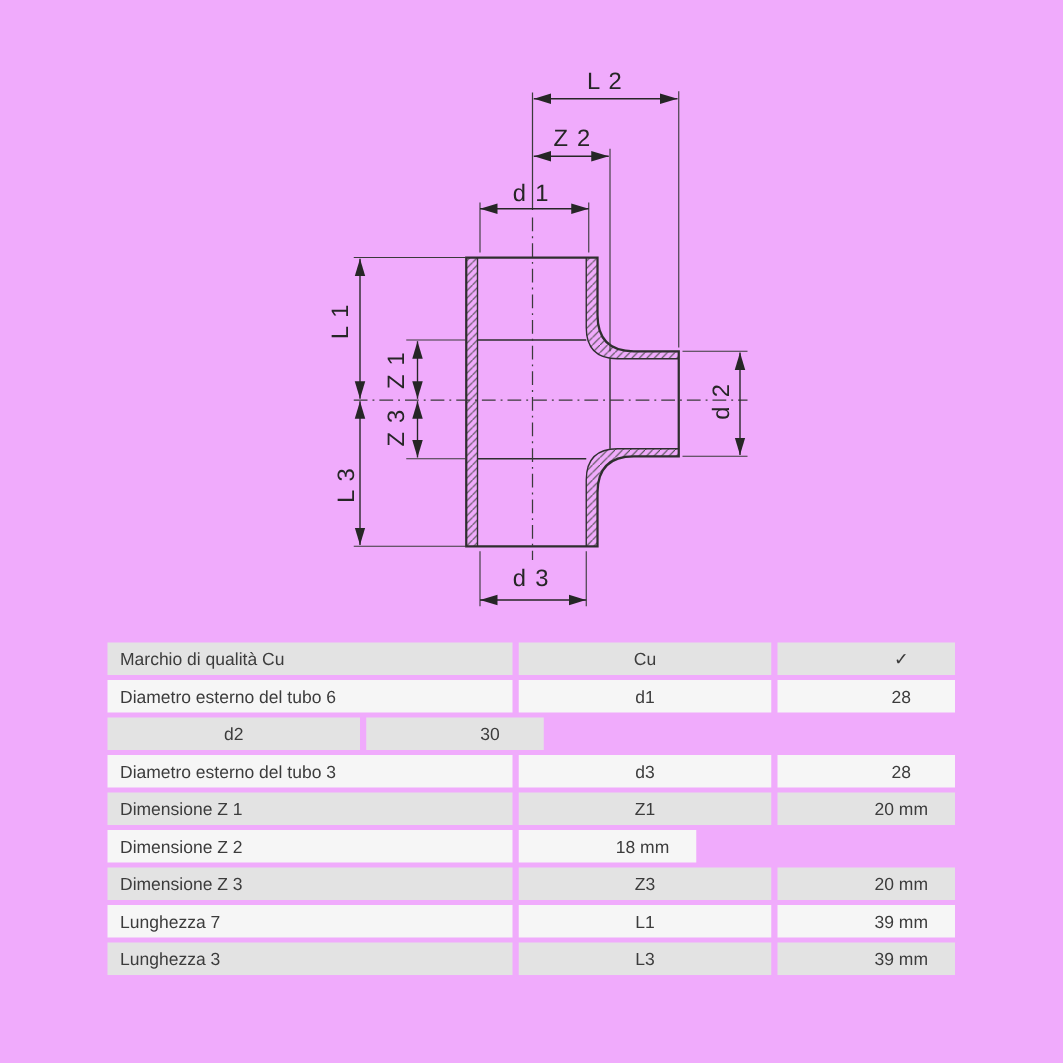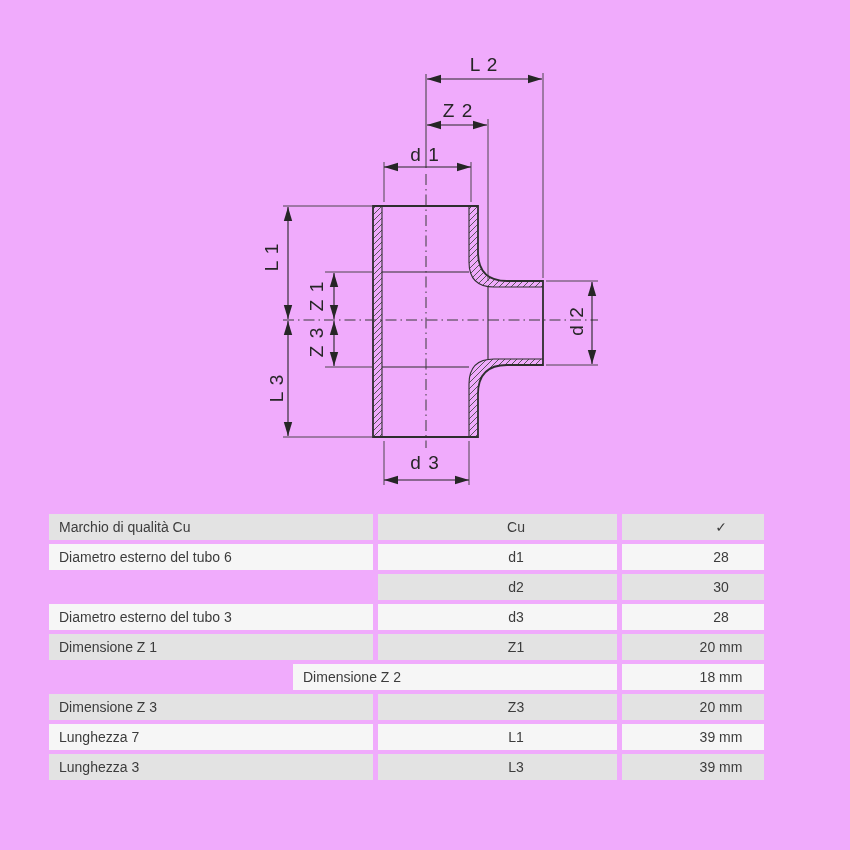--- a/index.html
+++ b/index.html
@@ -1,26 +1,26 @@
 <!DOCTYPE html>
 <html><head>
 <meta charset="utf-8">
 <style>
   html,body{margin:0;padding:0;background:#ffffff;}
   .stage{position:relative;width:850px;height:850px;background:#f0abfc;overflow:hidden;
          font-family:"Liberation Sans",sans-serif;}
   .drawing-svg{position:absolute;left:0;top:0;}
   .dim-label{font-family:"Liberation Sans",sans-serif;font-size:19px;fill:#262626;letter-spacing:1px;}
   .spec-table{position:absolute;left:86px;top:514px;width:678px;display:flex;flex-direction:column;
-              row-gap:4px;font-size:14px;color:#3c3c3c;align-items:flex-end;}
+              row-gap:4px;font-size:14px;color:#3c3c3c;}
   .spec-row{display:flex;column-gap:5px;height:26px;line-height:26px;}
   .spec-row:nth-child(odd) .cell{background:#e3e3e3;}
   .spec-row:nth-child(even) .cell{background:#f6f6f6;}
   .c1{width:324px;padding-left:10px;box-sizing:border-box;white-space:nowrap;overflow:hidden;}
-  .c2{width:202px;text-align:center;padding-left:37px;}
+  .c2{width:202px;text-align:center;}
   .c3{width:142px;text-align:center;padding-left:56px;box-sizing:border-box;}
 </style>
 </head>
 <body>
 
 <div class="stage">
 
   <svg class="drawing-svg" width="850" height="510" viewBox="0 0 850 510">
     <defs>
       <marker id="arr" viewBox="-14 -5 14 10" markerWidth="14" markerHeight="10" refX="0" refY="0" orient="auto-start-reverse" markerUnits="userSpaceOnUse">

